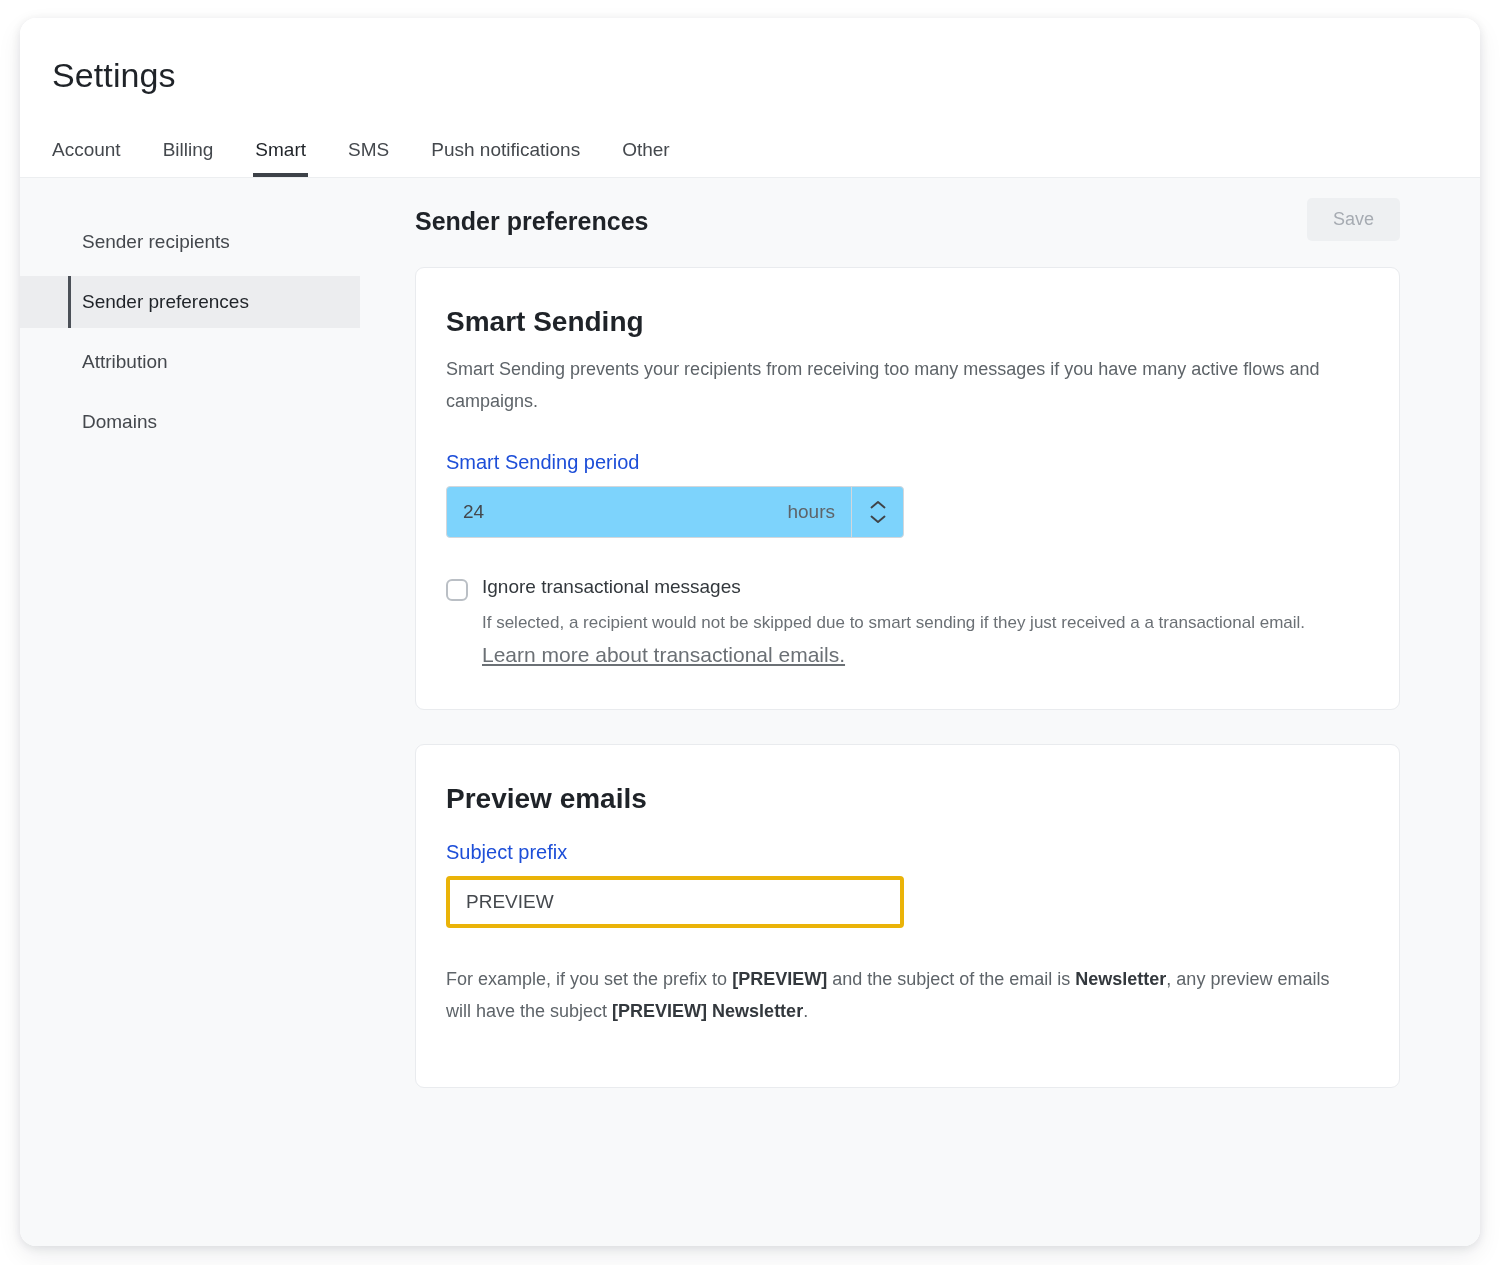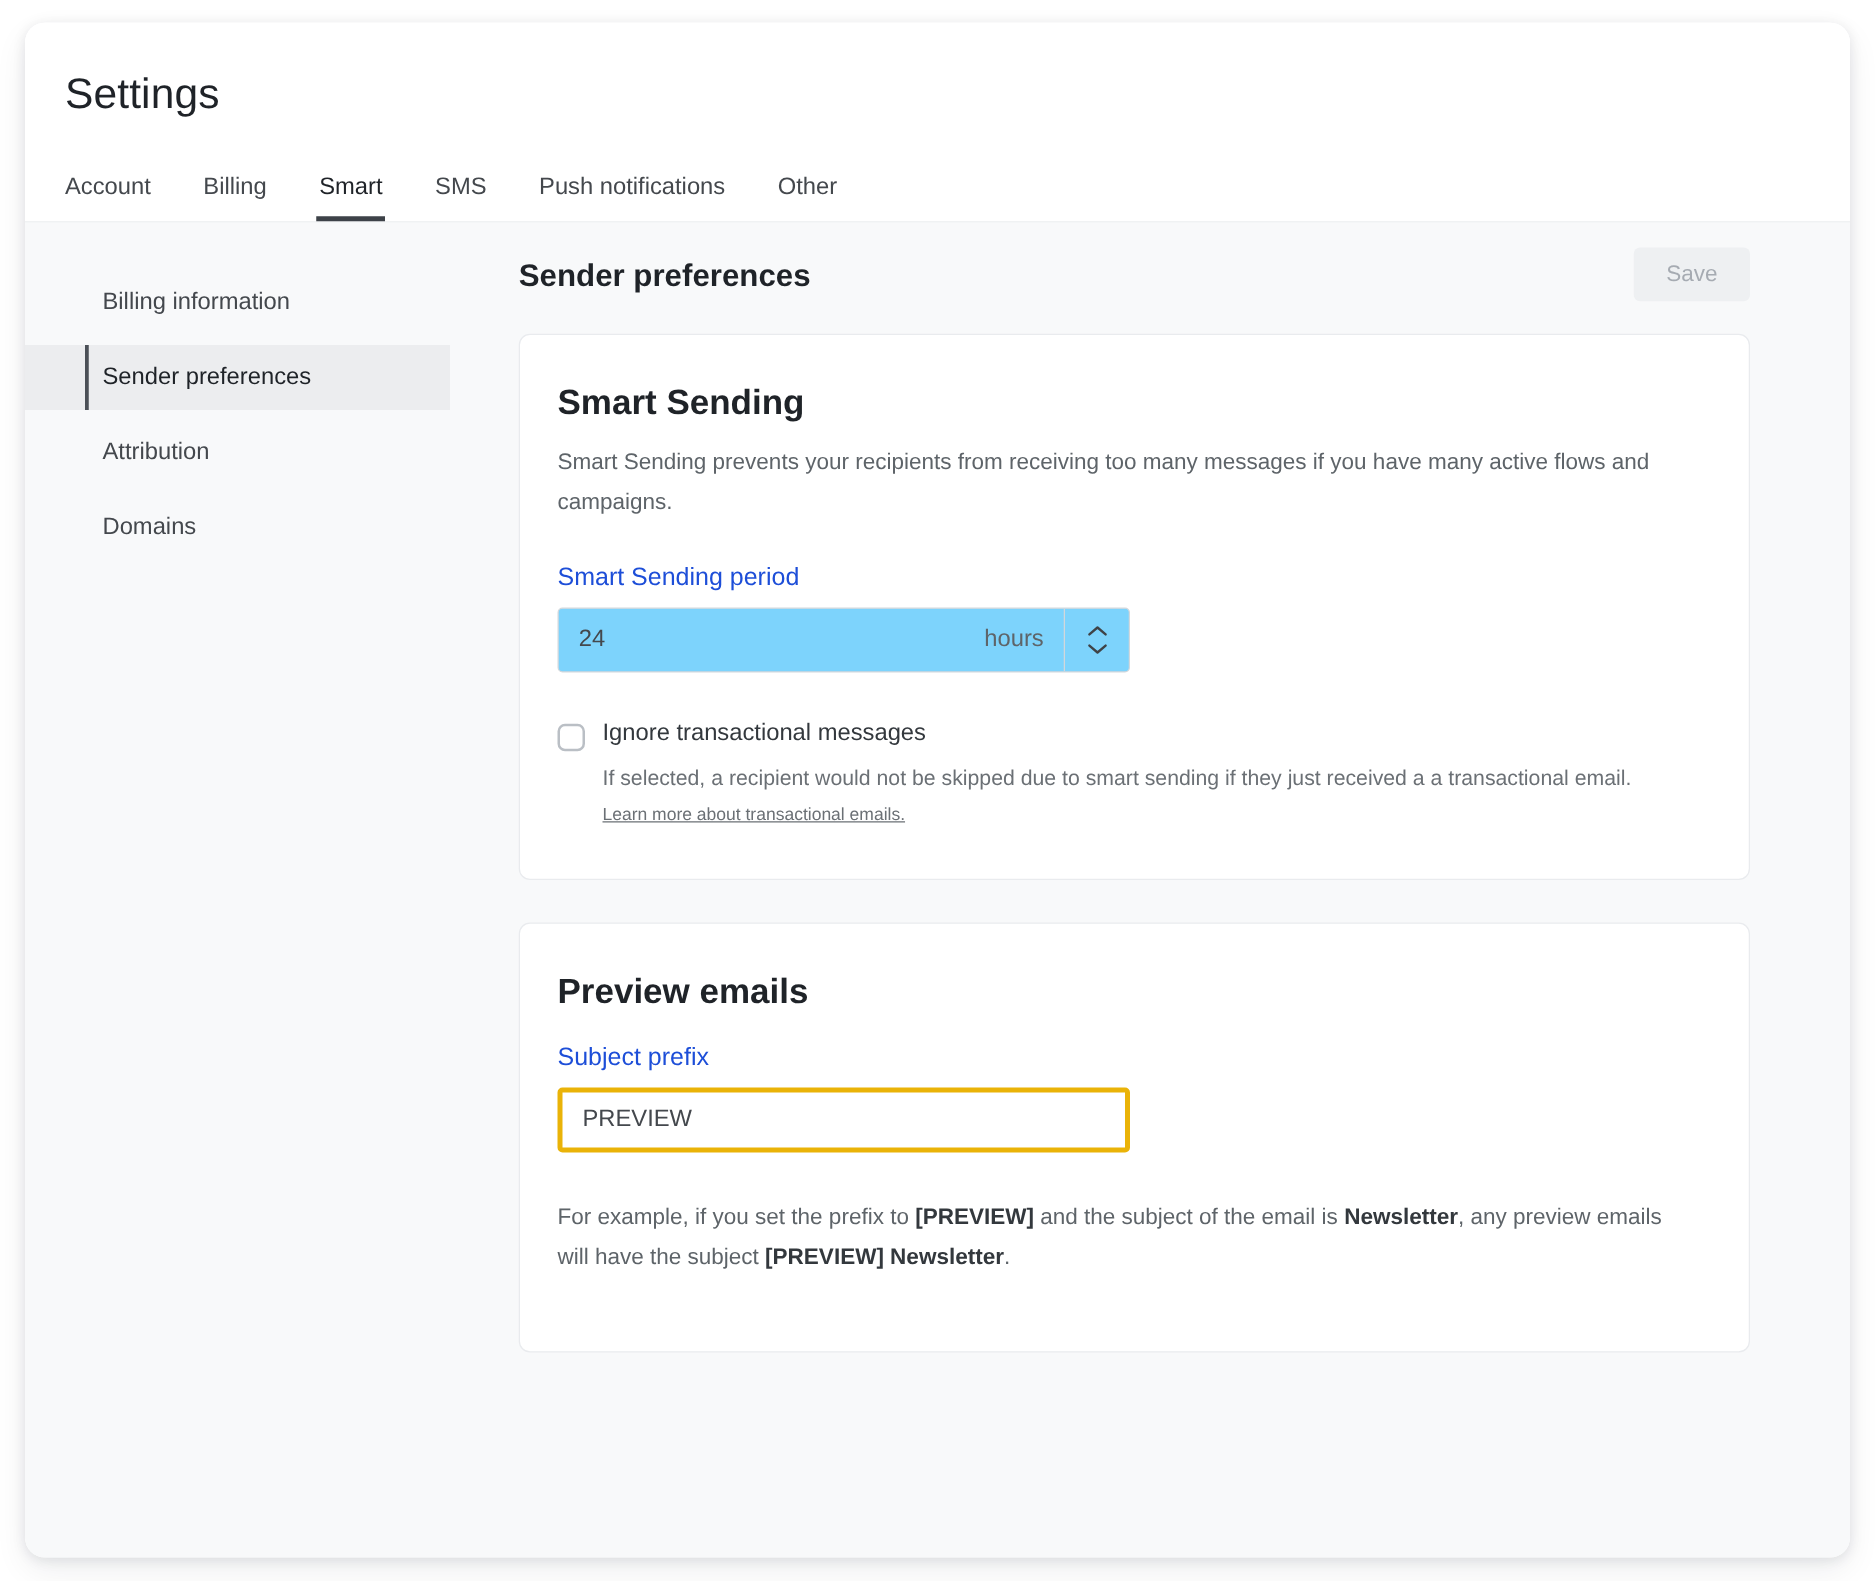--- a/index.html
+++ b/index.html
@@ -219,21 +219,21 @@
   }
   .check-help {
     font-size: 17px;
     color: #6b7075;
     line-height: 1.8;
     margin-top: 9px;
     max-width: 840px;
   }
   .learn-link {
     display: inline-block;
-    font-size: 14px;
+    font-size: 21px;
     color: #6b7075;
     text-decoration: underline;
     margin-top: 5px;
     cursor: pointer;
   }
 
   
   .text-input {
     width: 458px;
     height: 52px;
@@ -270,21 +270,21 @@
       <div class="tab">SMS</div>
       <div class="tab">Push notifications</div>
       <div class="tab">Other</div>
     </div>
   </div>
 
   <div class="body">
 
     <div class="sidebar">
       <div class="side-item">
-        <span>Billing information</span>
+        <span>Sender recipients</span>
       </div>
       <div class="side-item active">
         <span>Sender preferences</span>
       </div>
       <div class="side-item">
         <span>Attribution</span>
       </div>
       <div class="side-item">
         <span>Domains</span>
       </div>

